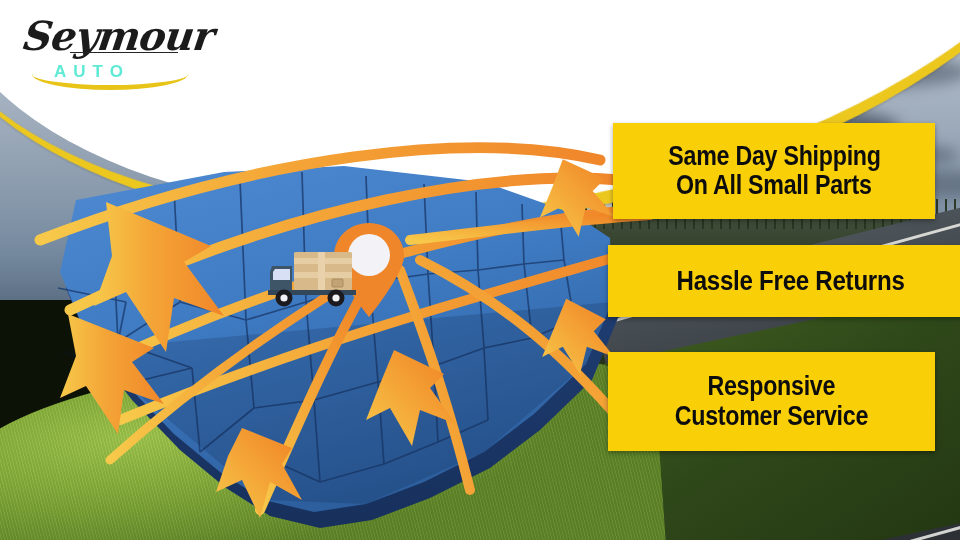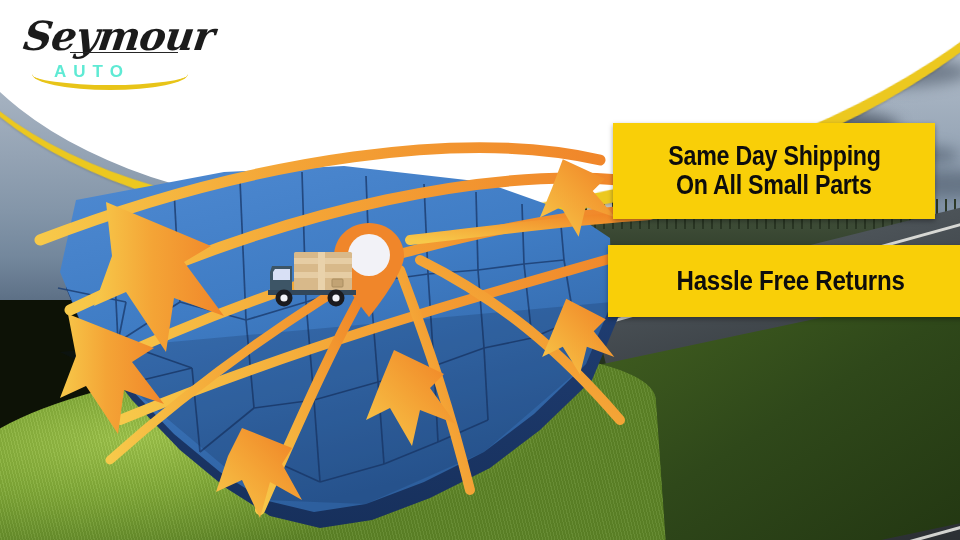--- a/index.html
+++ b/index.html
@@ -423,14 +423,18 @@
 
   <div class="banner" id="banner-1">
     <div class="line">Same Day Shipping</div>
     <div class="line">On All Small Parts</div>
   </div>
 
   <div class="banner" id="banner-2">
     <div class="line">Hassle Free Returns</div>
   </div>
 
+  <div class="banner" id="banner-3">
+    <div class="line">Responsive</div>
+    <div class="line">Customer Service</div>
+  </div>
 
 </div>
 
 </body></html>

